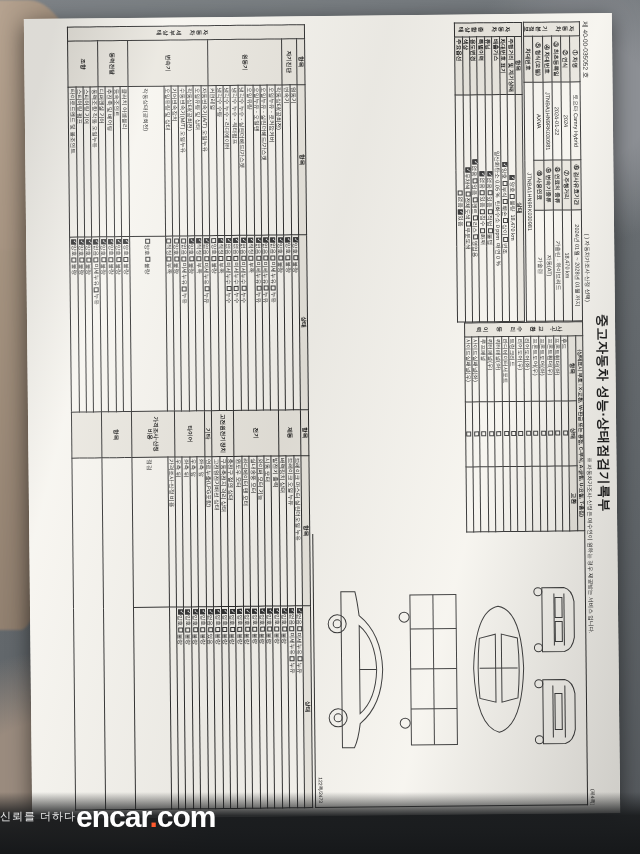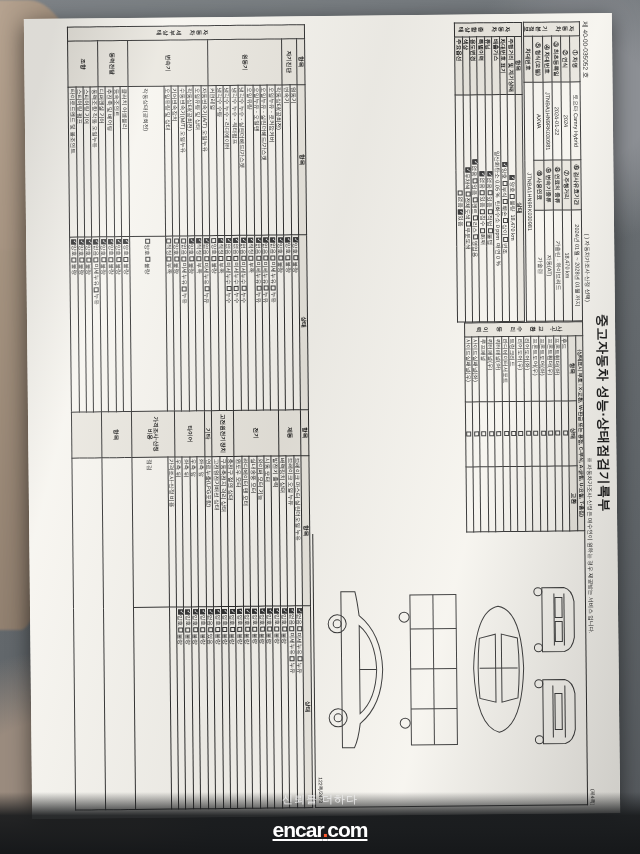--- a/index.html
+++ b/index.html
@@ -88,25 +88,25 @@
   .midcol{ width: 210px; }
   .diagrams{ flex:1; border:.6px solid #2a2a2a; border-left:none; position:relative; padding:2px;}
   .diagrams svg{ display:block; margin: 1px auto; }
   .lower{ margin-top:2px; display:flex; }
   .lower table{ width:100%; }
   .vtitle{ writing-mode: vertical-rl; text-orientation: upright; letter-spacing:1px; font-weight:bold;}
   .sig{ height:36px; }
   .brandbar{
     position:absolute; left:0; right:0; bottom:0; height:62px;
     background: linear-gradient(180deg, rgba(30,32,34,0) 0%, rgba(25,27,29,.92) 38%, #16181a 100%);
-    display:flex; flex-direction:column; align-items:center; justify-content:space-between;
+    display:flex; flex-direction:row; align-items:center; justify-content:flex-start;
     padding-bottom:12px;
   }
   .brand-sub{ color:#e9e9e9; font-size:11px; letter-spacing:1px; margin-bottom:1px;}
-  .brand{ color:#fff; font-size:21px; font-weight:bold; letter-spacing:-1px;text-decoration:underline; }
+  .brand{ color:#fff; font-size:30px; font-weight:bold; letter-spacing:-1px; }
   .brand .dot{ color:#ff5a2d; }
 </style>
 </head>
 <body>
 
 <div class="bg"></div>
 <div class="hand"></div>
 <div class="hand2"></div>
 
 <div class="sheet">

